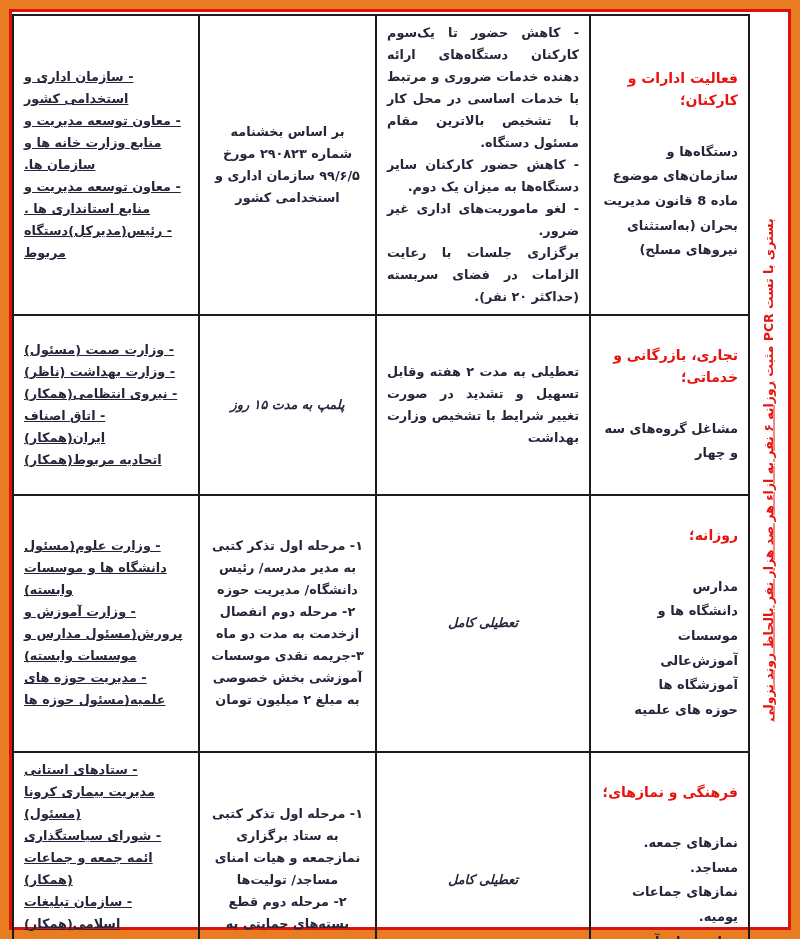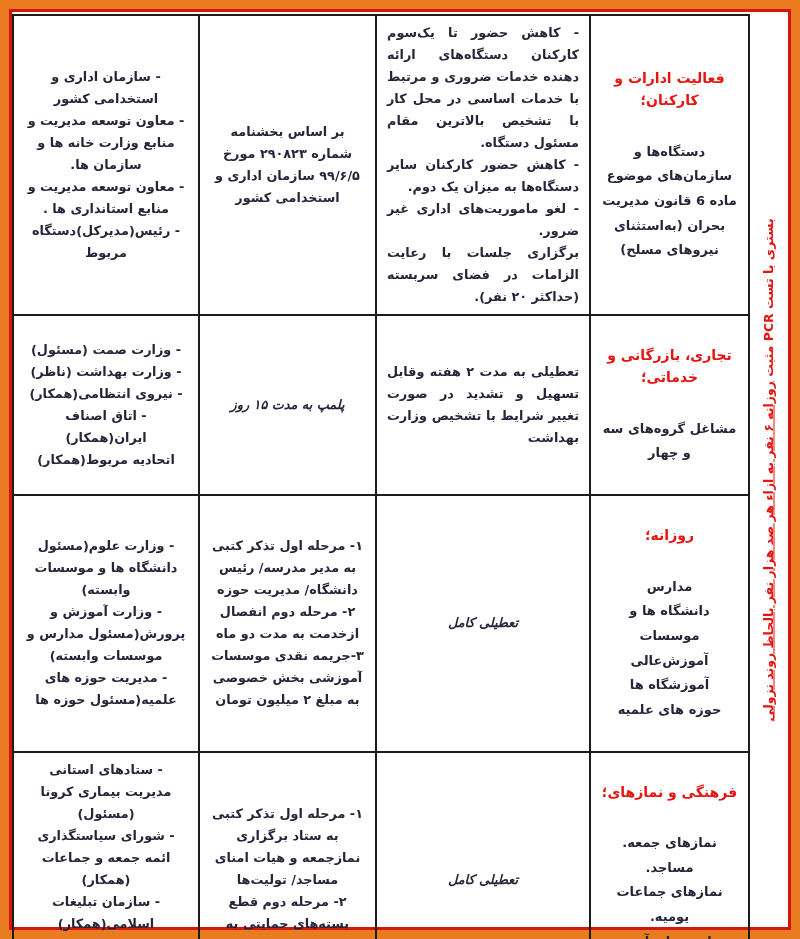--- a/index.html
+++ b/index.html
@@ -27,27 +27,27 @@
   table.restr {
     width:736px; border-collapse:collapse; table-layout:fixed;
     direction:rtl; color:#26263a;
   }
   table.restr td {
     border:2px solid #1c1c1c; vertical-align:middle;
     padding:6px 10px; box-sizing:border-box;
     font-size:12.8px; font-weight:bold; line-height:1.72;
     white-space:pre-line;
   }
-  td.cat { text-align:center; padding:6px 6px; }
+  td.cat { padding:6px 6px; }
   .cat-title { color:#e8130f; font-size:14px; font-weight:bold; line-height:1.6; margin-bottom:6px; }
   .cat-desc { font-size:13px; line-height:1.9; }
   td.desc { text-align:justify; }
   td.enf  { text-align:center; }
   td.enf.center, td.desc.center { text-align:center;font-style:italic; }
-  td.org  { text-align:center; }
+  td.org  { text-align:left;text-decoration:underline; }
   .closed { font-size:15.5px; }
 </style>
 </head>
 <body>
 
 <div class="frame">
   <div class="inner-frame">
     <div class="content" dir="rtl">
 
       <div class="side-note">
@@ -59,21 +59,21 @@
           <col style="width:159px">
             <col style="width:214px">
             <col style="width:177px">
             <col style="width:186px">
         </colgroup>
 
         <tbody>
             <tr style="height:199px">
           <td class="cat">
             <div class="cat-title">فعالیت ادارات و کارکنان؛</div>
-            <div class="cat-desc">دستگاه‌ها و سازمان‌های موضوع ماده 6 قانون مدیریت بحران (به‌استثنای نیروهای مسلح)</div>
+            <div class="cat-desc">دستگاه‌ها و سازمان‌های موضوع ماده 8 قانون مدیریت بحران (به‌استثنای نیروهای مسلح)</div>
           </td>
           <td class="desc">- کاهش حضور تا یک‌سوم کارکنان دستگاه‌های ارائه دهنده خدمات ضروری و مرتبط با خدمات اساسی در محل کار با تشخیص بالاترین مقام مسئول دستگاه.
 - کاهش حضور کارکنان سایر دستگاه‌ها به میزان یک دوم.
 - لغو ماموریت‌های اداری غیر ضرور.
 برگزاری جلسات با رعایت الزامات در فضای سربسته (حداکثر ۲۰ نفر).</td>
           <td class="enf">بر اساس بخشنامه شماره ۲۹۰۸۲۳   مورخ ۹۹/۶/۵ سازمان اداری و استخدامی کشور</td>
           <td class="org">- سازمان اداری و استخدامی کشور
 - معاون توسعه مدیریت و منابع وزارت خانه ها و سازمان ها.
 - معاون توسعه مدیریت و منابع استانداری ها .
 - رئیس(مدیرکل)دستگاه مربوط</td>

